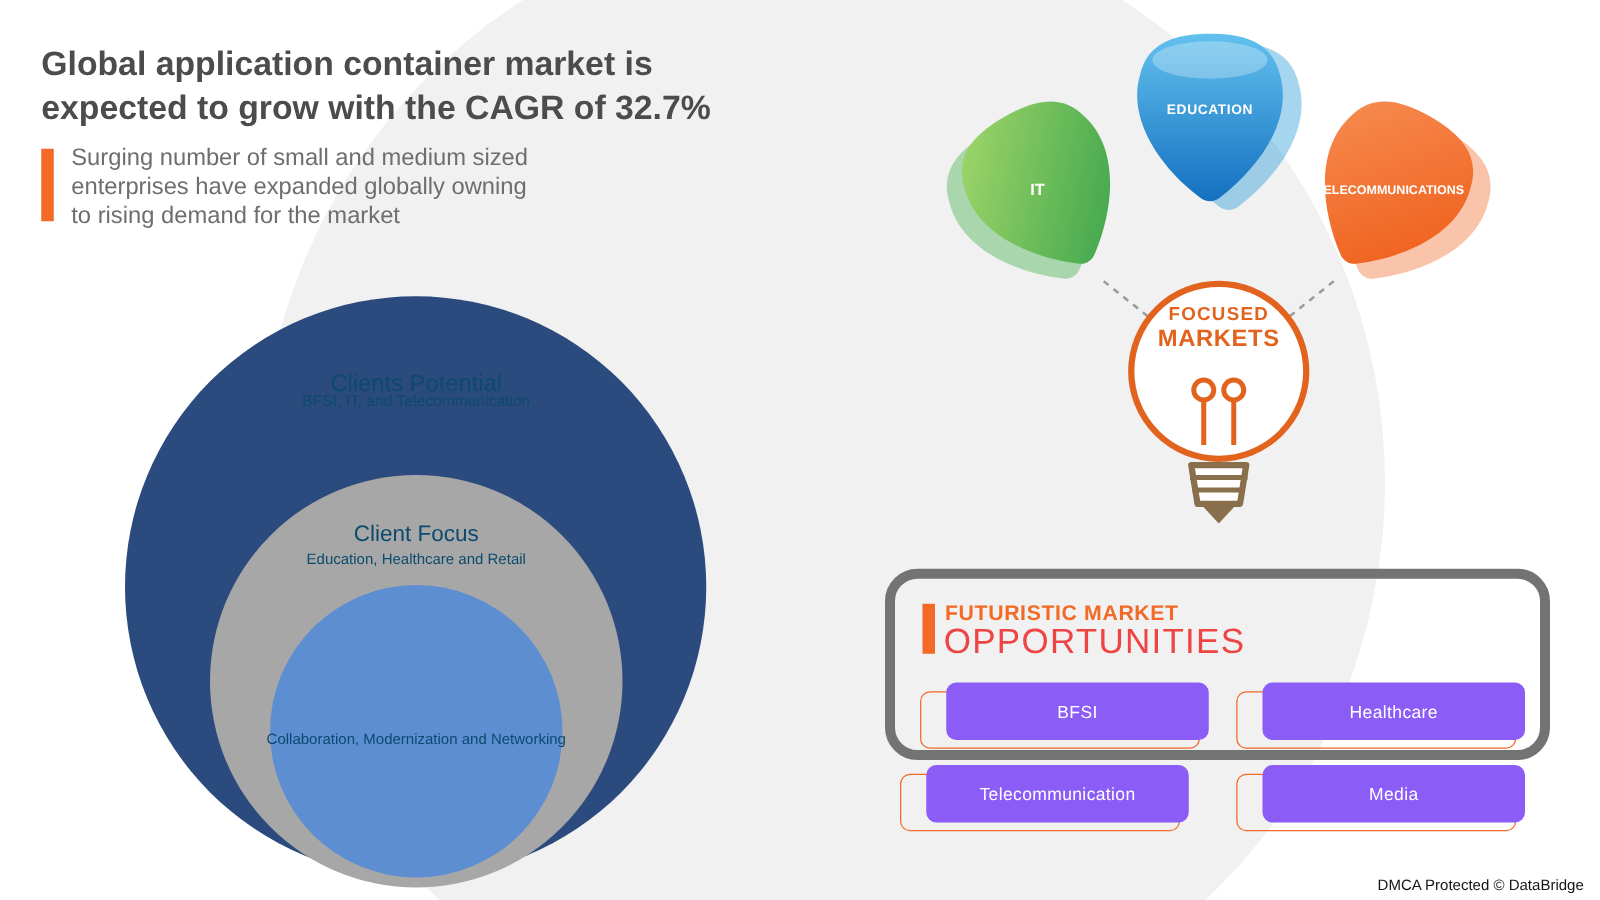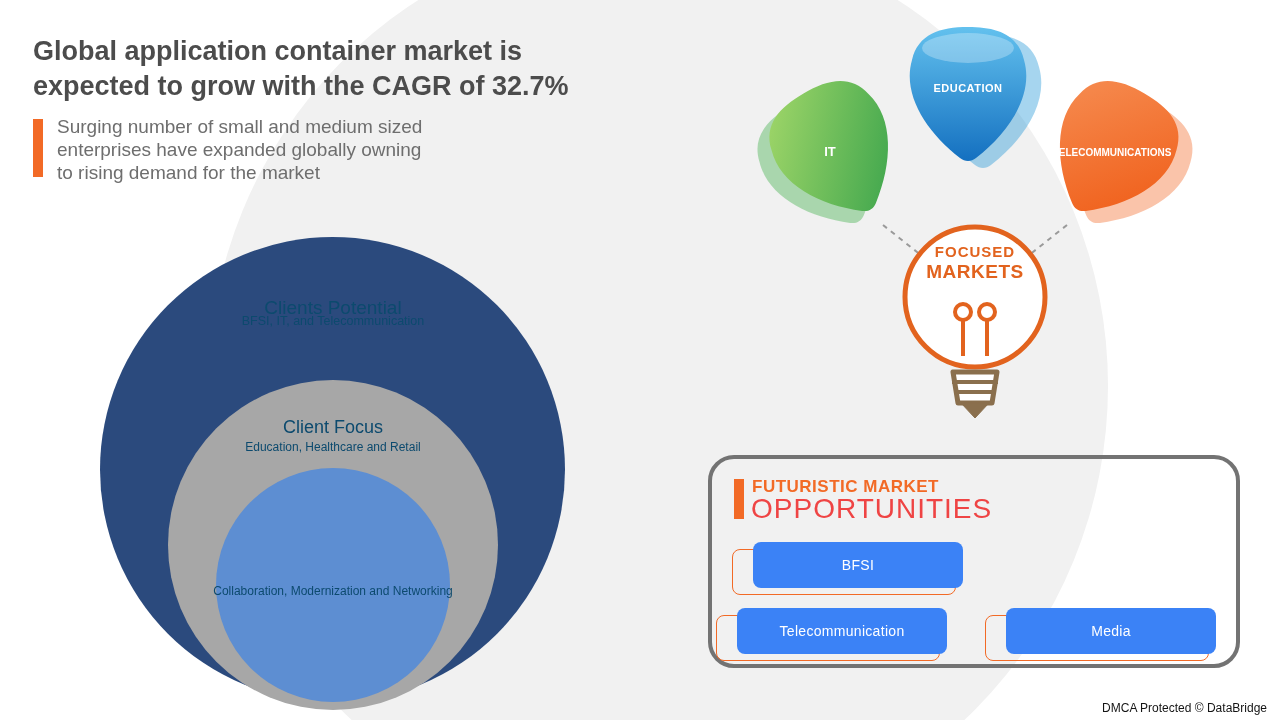--- a/index.html
+++ b/index.html
@@ -33,31 +33,31 @@
   .seg-label { position:absolute; color:#fff; font-weight:bold; text-align:center; }
   .lbl-it    { left:790px; top:144px; width:80px; font-size:13px; }
   .lbl-edu   { left:908px; top:82px;  width:120px; font-size:11px; letter-spacing:.5px; }
   .lbl-tel   { left:1038px; top:147px; width:148px; font-size:10px; }
   .bulb-txt { position:absolute; left:915px; width:120px; text-align:center;
               color:#e2631e; font-weight:bold; }
   .bulb-t1 { top:243px; font-size:15px; letter-spacing:1px; }
   .bulb-t2 { top:261px; font-size:19px; letter-spacing:.5px; }
 
   
-  .opp-panel { position:absolute; left:708px; top:455px; width:532px; height:213px;
-               border:4px solid #737373; border-radius:26px; }
+  .opp-panel { position:absolute; left:708px; top:455px; width:532px; height:153px;
+               border:8px solid #737373; border-radius:26px; }
   .opp-bar { position:absolute; left:22px; top:20px; width:10px; height:40px; background:#f26a26; }
   .opp-h1 { position:absolute; left:40px; top:18px; font-size:17px; font-weight:bold;
             color:#f26a26; letter-spacing:.5px; }
   .opp-h2 { position:absolute; left:39px; top:34px; font-size:28px; font-weight:normal;
             color:#ef4444; letter-spacing:1px; }
   .opp-btn { position:absolute; width:224px; height:46px; }
   .opp-btn .outline { position:absolute; left:-7px; top:7px; width:100%; height:100%;
                       border:1.5px solid #f26a26; border-radius:8px; }
-  .opp-btn .face { position:absolute; inset:0; background:#3b82f6; border-radius:8px;
+  .opp-btn .face { position:absolute; inset:0; background:#8b5cf6; border-radius:8px;
                    color:#fff; display:flex; align-items:center; justify-content:center;
                    font-size:14px; letter-spacing:.3px;margin-left:14px; }
   .btn-1 { left:27px;  top:83px; }
   .btn-2 { left:280px; top:83px; }
   .btn-3 { left:11px;  top:149px; }
   .btn-4 { left:280px; top:149px; }
 
   .dmca { position:absolute; right:13px; top:701px; font-size:12px; color:#141414; }
 </style>
 </head>
@@ -141,20 +141,24 @@
 
   <div class="opp-panel">
     <div class="opp-bar"></div>
     <div class="opp-h1">FUTURISTIC MARKET</div>
     <div class="opp-h2">OPPORTUNITIES</div>
 
     <div class="opp-btn btn-1">
       <div class="outline"></div>
       <div class="face">BFSI</div>
     </div>
+    <div class="opp-btn btn-2">
+      <div class="outline"></div>
+      <div class="face">Healthcare</div>
+    </div>
     <div class="opp-btn btn-3">
       <div class="outline"></div>
       <div class="face">Telecommunication</div>
     </div>
     <div class="opp-btn btn-4">
       <div class="outline"></div>
       <div class="face">Media</div>
     </div>
   </div>
 

